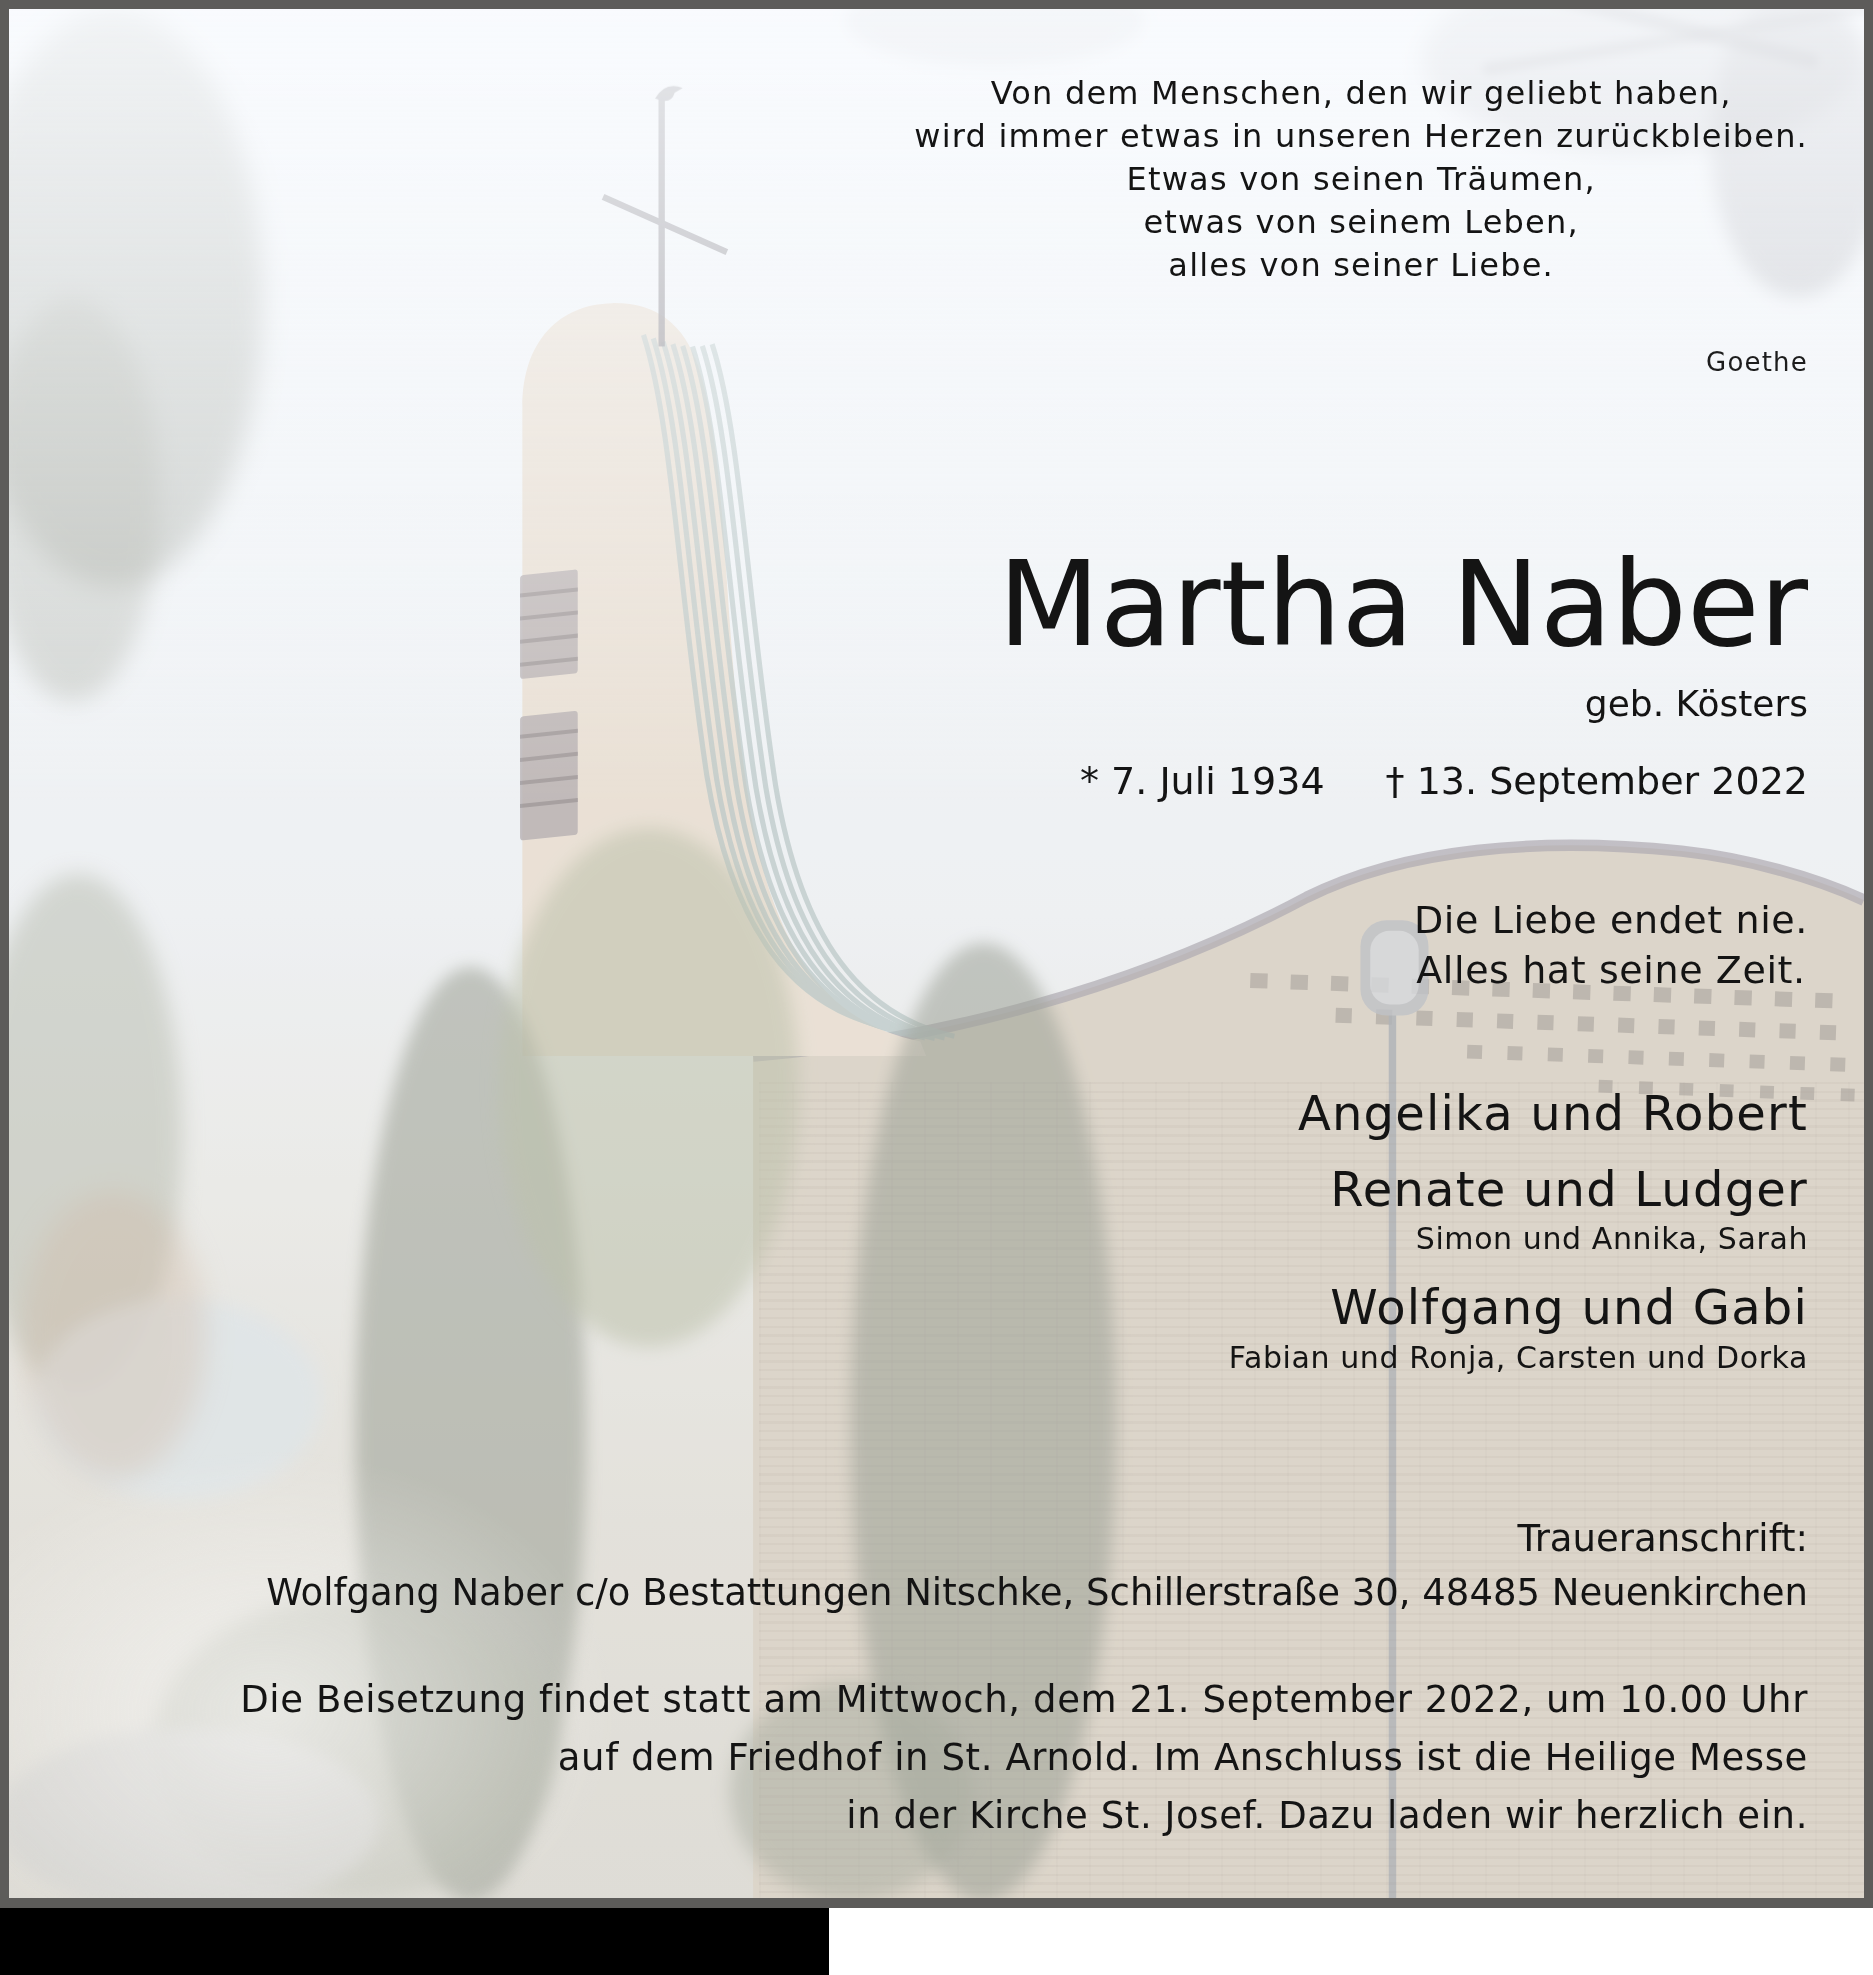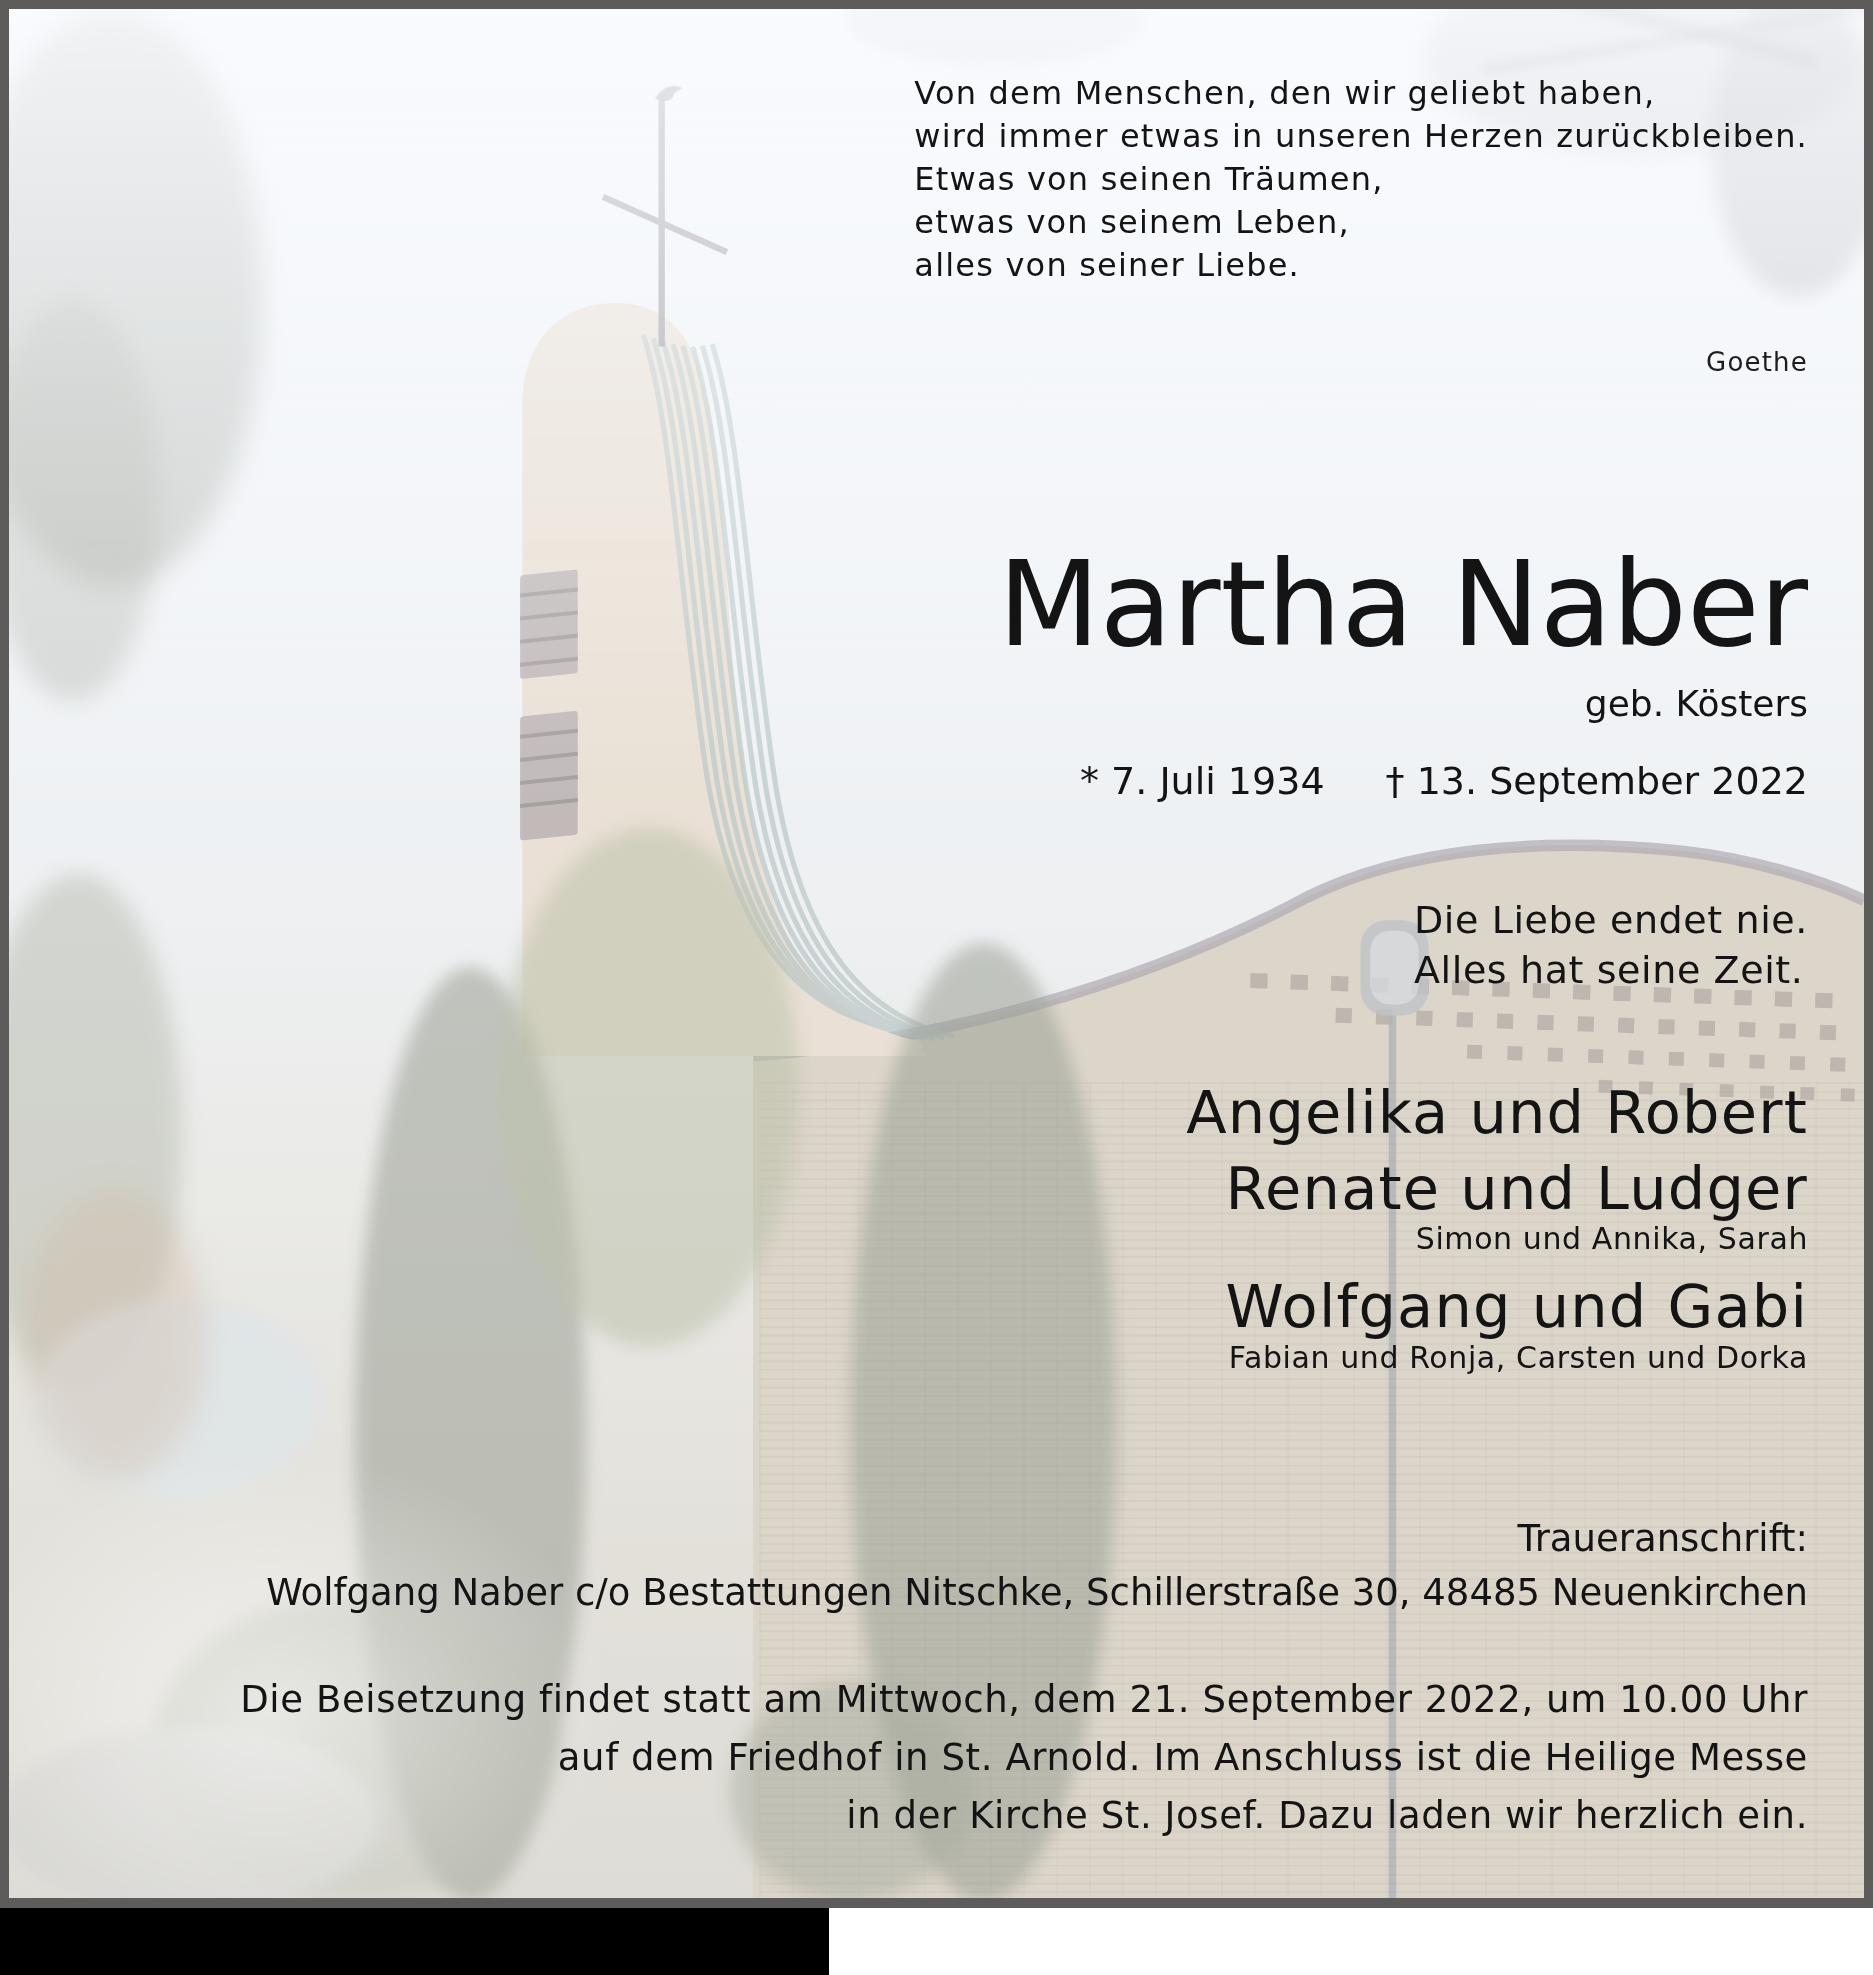--- a/index.html
+++ b/index.html
@@ -20,28 +20,28 @@
   .blob{border-radius:50%;}
   .haze-top{left:0;top:0;width:1855px;height:1889px;
     background:linear-gradient(180deg,rgba(250,252,255,.78) 0%,rgba(250,252,255,.38) 20%,rgba(255,255,255,0) 42%);}
   .haze-all{left:0;top:0;width:1855px;height:1889px;background:rgba(252,252,252,.30);}
   .haze-bl{left:-87px;top:1442px;width:692px;height:519px;border-radius:50%;
     background:radial-gradient(closest-side,rgba(255,255,255,.55),rgba(255,255,255,0));}
   .brick-rows{left:750px;top:1073px;width:1105px;height:816px;
     background:repeating-linear-gradient(180deg,rgba(125,110,100,.10) 0 2.3px,rgba(255,255,255,0) 2.3px 8.7px),
                repeating-linear-gradient(90deg,rgba(125,110,100,.06) 0 1.7px,rgba(255,255,255,0) 1.7px 33px);}
   
-  .txt{position:absolute;right:65px;text-align:left;white-space:nowrap;z-index:10;color:#141414;}
+  .txt{position:absolute;right:65px;text-align:center;white-space:nowrap;z-index:10;color:#141414;}
   .poem{top:72px;font-size:32px;line-height:43px;letter-spacing:1.2px;}
   .goethe{top:347px;font-size:26px;letter-spacing:1.2px;color:#1d1d1d;}
   .name{top:545px;font-size:118px;line-height:118px;letter-spacing:0px;}
   .maiden{top:683px;font-size:36px;}
   .dates{top:759px;font-size:38px;display:flex;gap:61px;justify-content:flex-end;}
   .motto{top:895px;font-size:38px;line-height:50px;letter-spacing:0.6px;}
-  .fam-main{font-size:59px;line-height:44px;letter-spacing:1.2px;}
+  .fam-main{font-size:48px;line-height:44px;letter-spacing:1.2px;}
   .fam-sub{font-size:30px;line-height:35px;letter-spacing:0.6px;}
   .f1{top:1091px;} .f2{top:1167px;} .f3{top:1221px;} .f4{top:1285px;} .f5{top:1340px;}
   .trauer-label{top:1517px;font-size:37px;}
   .trauer-value{top:1571px;font-size:37px;}
   .fun{font-size:37px;line-height:37px;letter-spacing:0.6px;}
   .fu1{top:1681px;} .fu2{top:1739px;} .fu3{top:1797px;}
   
   .bar-black{position:absolute;left:0;top:1908px;width:829px;height:67px;background:#000000;}
 </style>
 </head>

